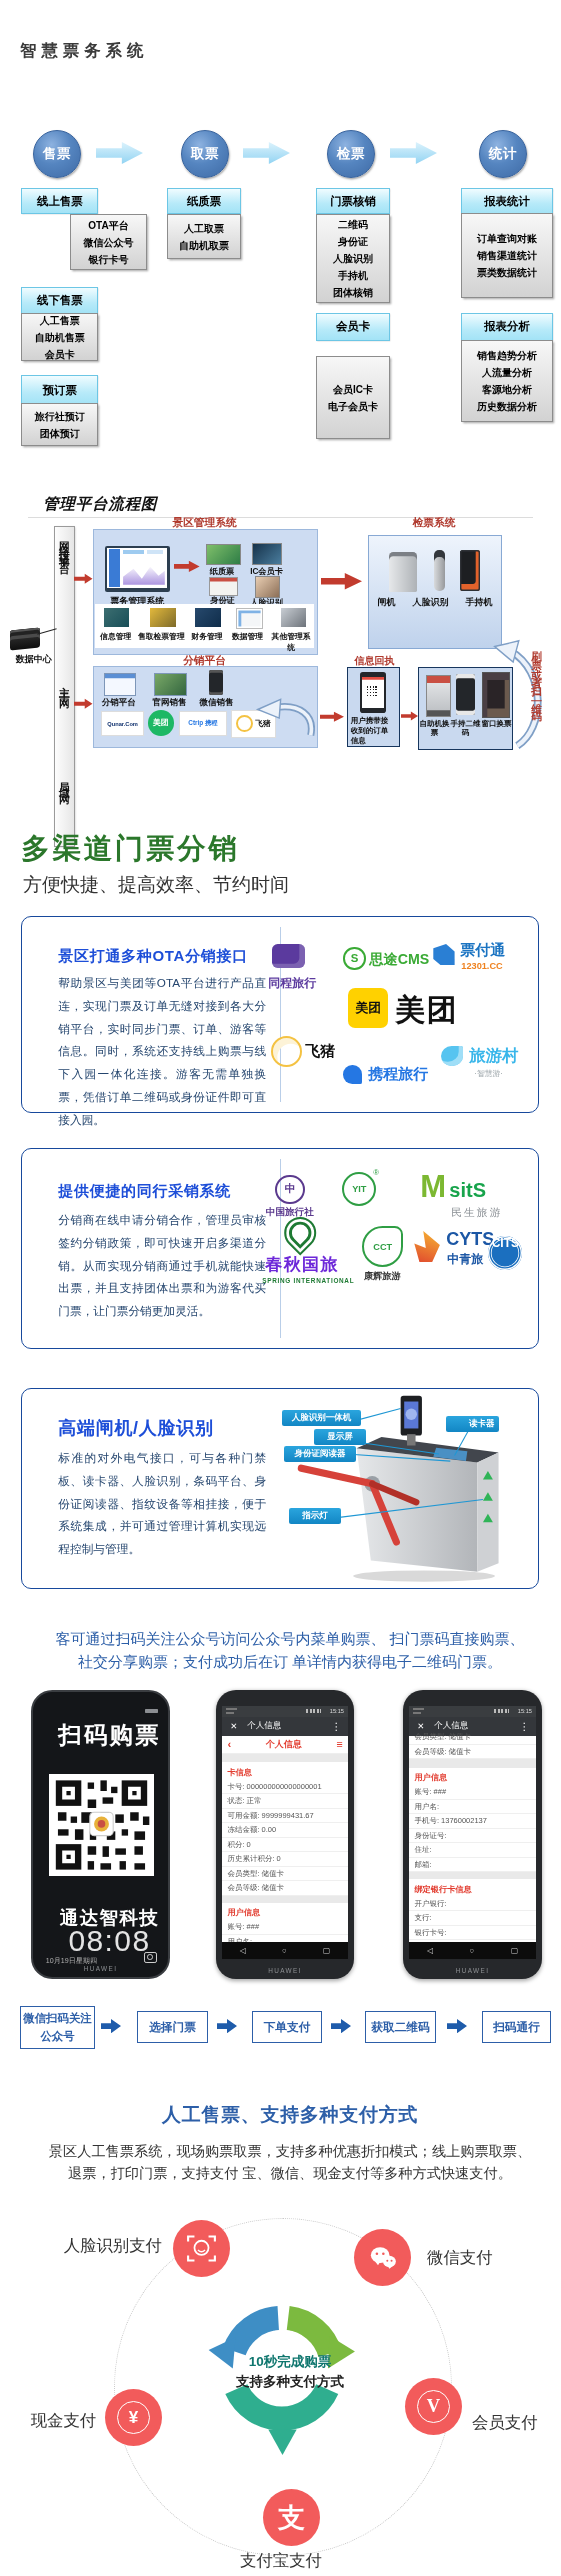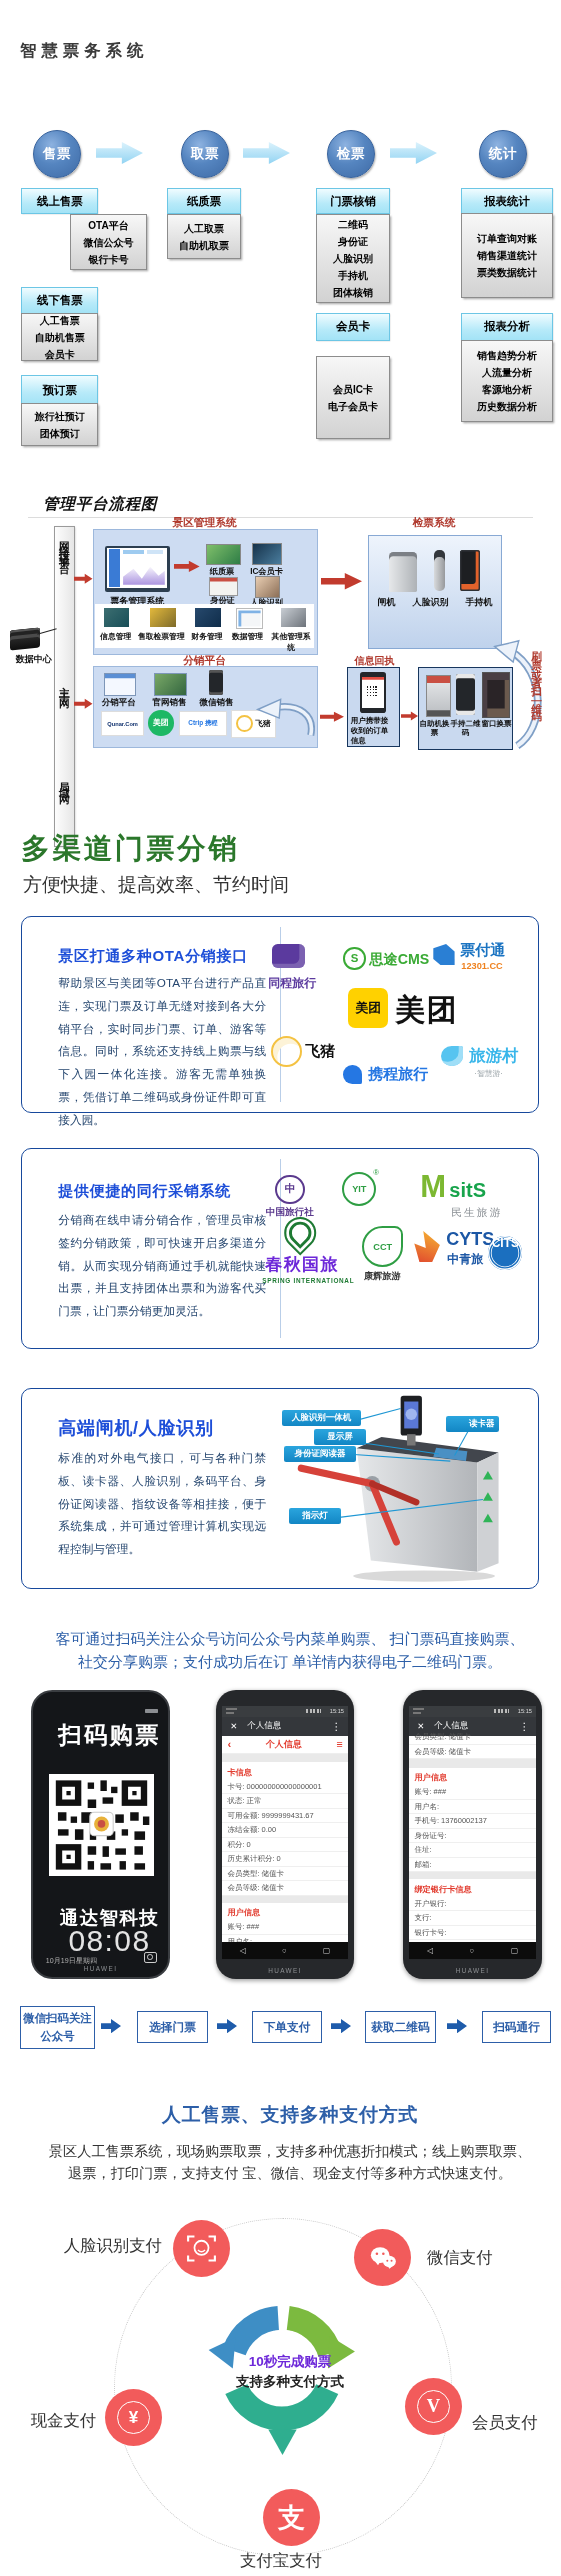--- a/index.html
+++ b/index.html
@@ -509,21 +509,21 @@
 
   <svg style="position:absolute;left:190px;top:2279px;" width="185" height="213" viewBox="0 0 260 300">
     <path d="M 124 55 A 70 70 0 0 0 62 102" fill="none" stroke="#3e8ec5" stroke-width="34"></path>
     <polygon points="26,100 64,82 60,126" fill="#3e8ec5"></polygon>
     <path d="M 138 55 A 70 70 0 0 1 197 105" fill="none" stroke="#7cba3f" stroke-width="34"></path>
     <polygon points="232,102 196,80 194,126" fill="#7cba3f"></polygon>
     <path d="M 65 155 A 70 70 0 0 0 193 155" fill="none" stroke="#2fae8f" stroke-width="34"></path>
     <polygon points="110,212 150,212 130,248" fill="#2fae8f"></polygon>
     <circle cx="130" cy="122" r="50" fill="#fff"></circle>
   </svg>
-  <div class="abs b ctr" style="left:210px;top:2353px;width:142px;font-size:13.5px;color:#6d28d9;">10秒完成购票</div>
+  <div class="abs b ctr" style="left:210px;top:2353px;width:142px;font-size:13.5px;color:#0f766e;">10秒完成购票</div>
   <div class="abs b ctr" style="left:210px;top:2373px;width:142px;font-size:13.5px;color:#222;">支持多种支付方式</div>
 
   <div class="pc" style="left:173px;top:2220px;">
     <svg width="31" height="31" viewBox="0 0 44 44" stroke="#fff" fill="none" stroke-width="3">
       <path d="M3,12 V5 H12 M32,5 H41 V12 M41,32 V39 H32 M12,39 H3 V32"></path>
       <circle cx="22" cy="21" r="10" stroke-width="2.5"></circle>
         <path d="M17,24 Q22,29 27,24" stroke-width="2"></path>
     </svg>
   </div>
   <div class="pc" style="left:354px;top:2229px;">

